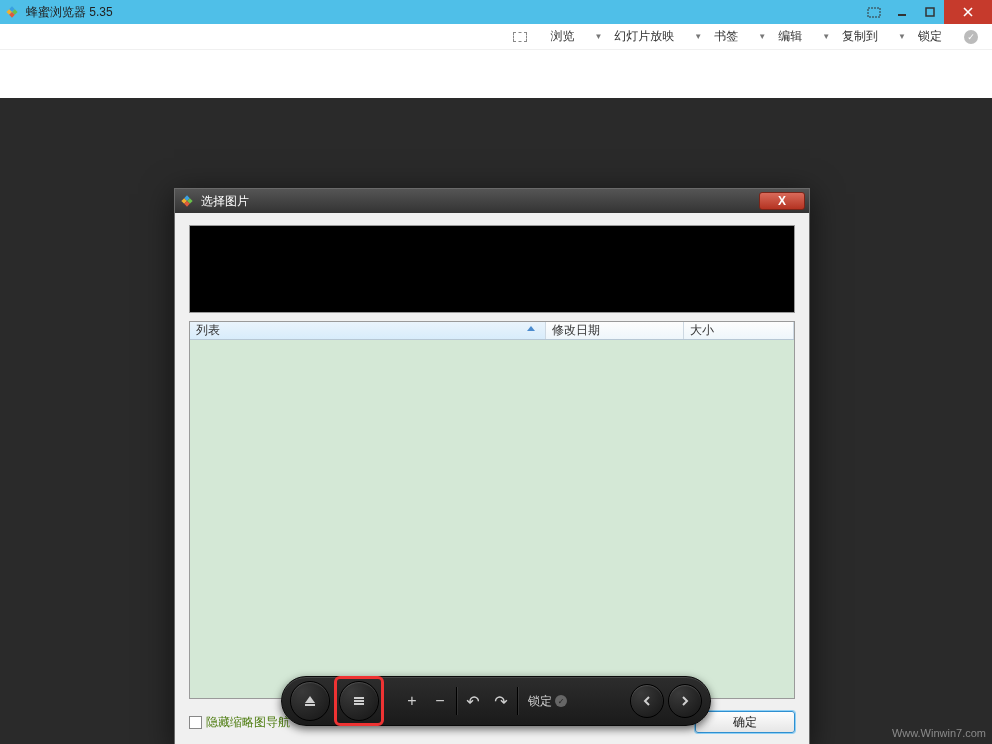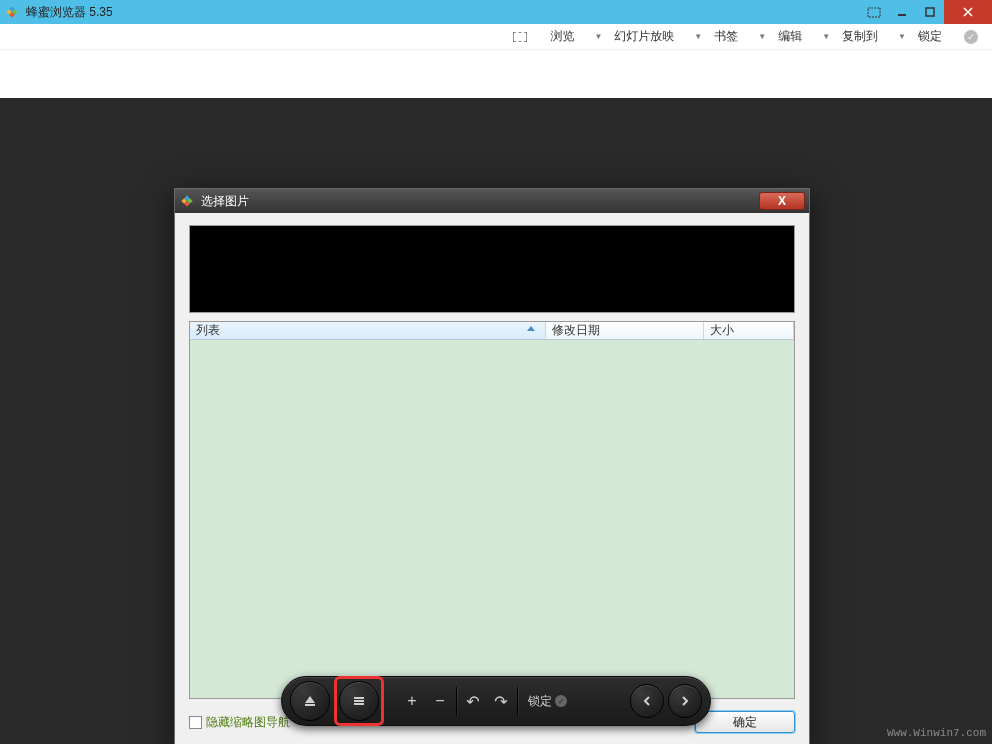--- a/index.html
+++ b/index.html
@@ -52,21 +52,21 @@
 .mini { width:24px; color:#cfcfcf; display:flex; align-items:center; justify-content:center; font-size:16px;}
 .divider { width:1px; height:28px; background:#000; box-shadow:1px 0 0 rgba(255,255,255,.08);}
 .lock-mini { display:flex; align-items:center; gap:3px; color:#cfcfcf; font-size:12px; padding:0 6px;}
 .lock-mini .dot{width:12px;height:12px;border-radius:50%;background:#666;color:#222;font-size:8px;display:flex;align-items:center;justify-content:center;}
 .progress { flex:0 0 8px;}
 
 
 .watermark { position:absolute; right:6px; bottom:4px; text-align:right; font-size:11px; color:#cc7a1a; line-height:1.2;}
 .watermark .row1 { font-weight:bold; font-size:14px;}
 .watermark .row1 .w7{color:#2a72c4;}
-.watermark .row2{color:#8a8a8a;font-family:Liberation Mono, monospace;}
+.watermark .row2{color:#8a8a8a;}
 .wm-logo { width:26px; height:26px; display:inline-block; vertical-align:middle; margin-right:3px;}
 
 
 .logo-diamond { width:16px; height:16px; }
 </style>
 </head>
 <body>
 
 <div class="titlebar">
   <span class="logo">
@@ -151,21 +151,21 @@
       <div class="dlg-close">X</div>
     </div>
     <div class="dlg-body">
       <div class="thumb-nav"></div>
       <div class="list-wrap">
         <div class="col-head">
           <div class="col sort" style="width:356px">
             <span>列表</span>
             <span class="sort-arrow"></span>
           </div>
-          <div class="col" style="width:158px">
+          <div class="col" style="width:138px">
             <span>修改日期</span>
           </div>
           <div class="col" style="flex:1">
             <span>大小</span>
           </div>
         </div>
         <div class="list-body"></div>
       </div>
       <div class="dlg-footer">
         <label class="chk">

